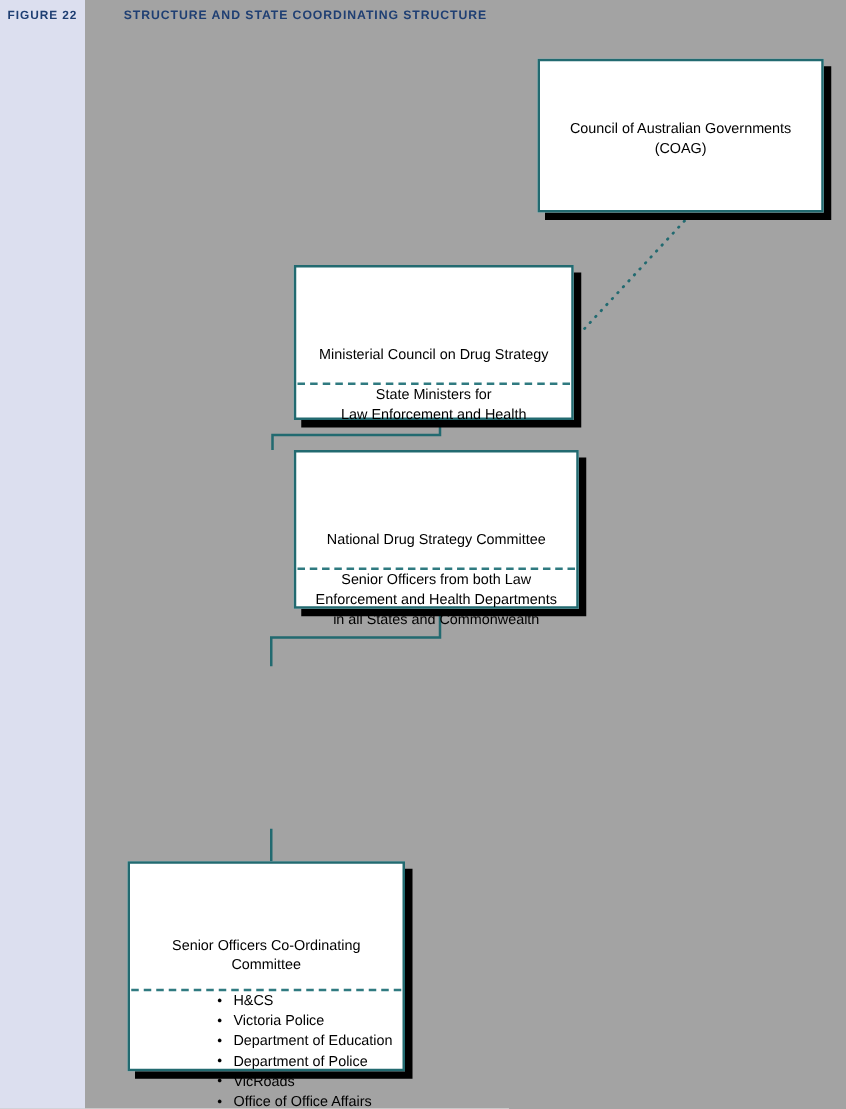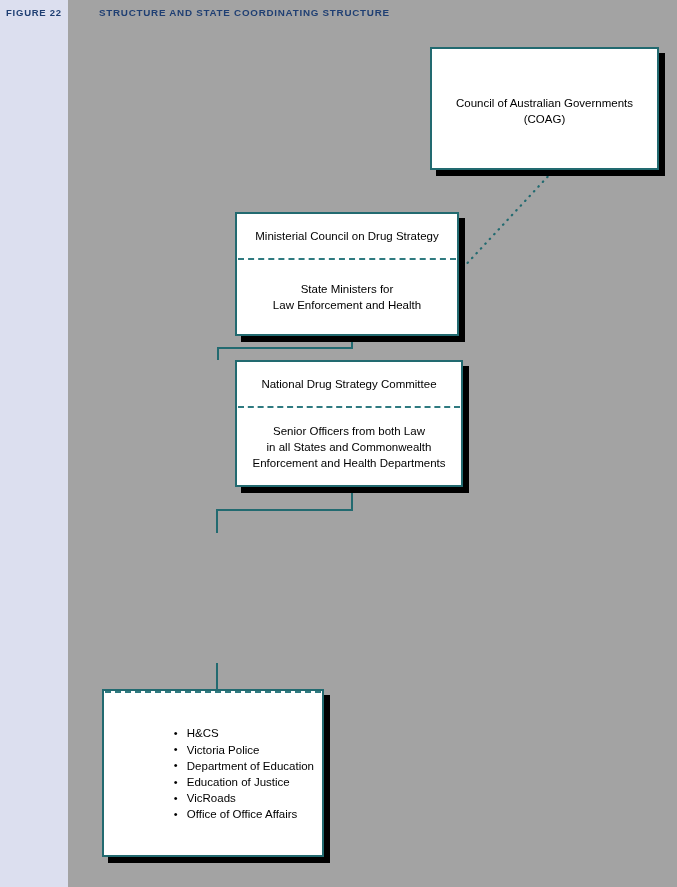--- a/index.html
+++ b/index.html
@@ -85,20 +85,21 @@
   .node-head {
     flex: 0 0 auto;
     display: flex;
     align-items: center;
     justify-content: center;
     text-align: center;
     color: #000000;
     font-size: 11.5px;
     line-height: 15px;
     padding: 0 8px;
+    margin-top: 48px;
   }
   .node-divider {
     flex: 0 0 auto;
     height: 0;
     margin: 0 1px;
     border-top: 2px dashed #2f7a80;
   }
   .node-body {
     flex: 1 1 auto;
     display: flex;
@@ -202,35 +203,41 @@
         </div>
       </div>
     </div>
 
     <div class="node" id="node-ndsc">
       <div class="node-head">National Drug Strategy Committee</div>
       <div class="node-divider"></div>
       <div class="node-body">
         <div>
           <span class="node-line">Senior Officers from both Law</span>
+          <span class="node-line">Enforcement and Health Departments</span>
           <span class="node-line">in all States and Commonwealth</span>
-          <span class="node-line">Enforcement and Health Departments</span>
         </div>
       </div>
     </div>
 
 
     <div class="node" id="node-socc">
+      <div class="node-head">
+        <div>
+          <span class="node-line">Senior Officers Co-Ordinating</span>
+          <span class="node-line">Committee</span>
+        </div>
+      </div>
       <div class="node-divider"></div>
       <div class="node-body list">
         <ul class="bullets" id="socc-bullets">
             <li>H&amp;CS</li>
             <li>Victoria Police</li>
             <li>Department of Education</li>
-            <li>Education of Justice</li>
+            <li>Department of Police</li>
             <li>VicRoads</li>
             <li>Office of Office Affairs</li>
           </ul>
       </div>
     </div>
 
   </div>
 </div>
 
 </body></html>

